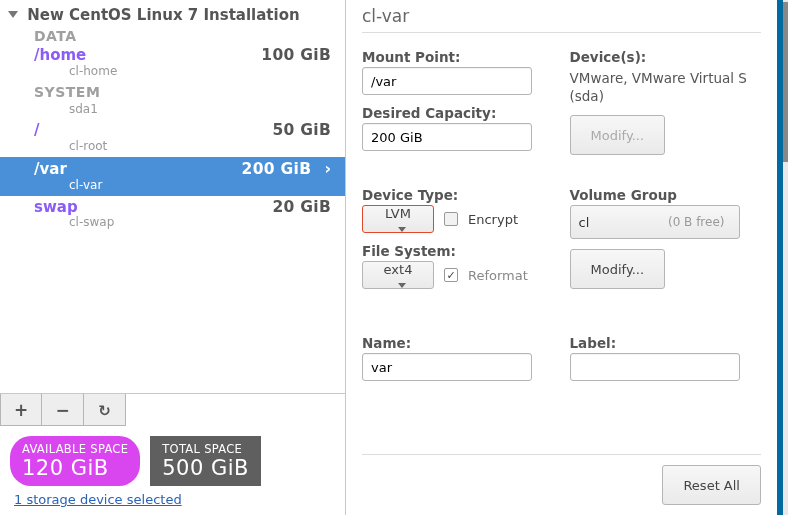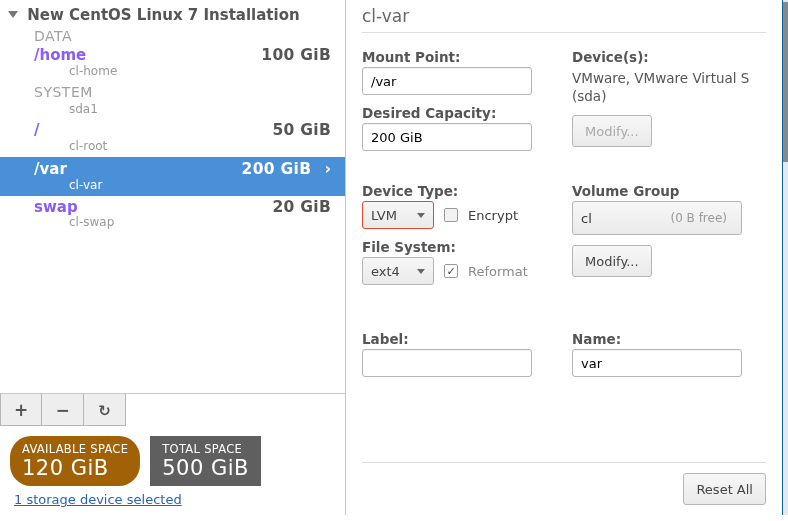--- a/index.html
+++ b/index.html
@@ -1,53 +1,53 @@
 <!DOCTYPE html>
 <html><head>
 <meta charset="utf-8">
 <style>
   * { box-sizing: border-box; font-family: "DejaVu Sans", "Liberation Sans", sans-serif; }
   body { margin: 0; width: 788px; height: 521px; background: #fff; position: relative; color: #333; }
-  .outer { display: flex; width: 783px; height: 515px; border-right: 1px solid #0369a1; }
+  .outer { display: flex; width: 783px; height: 515px; border-right: 6px solid #0369a1; }
   .scrollbar { position:absolute; right:0; top:0; width:5px; height:515px; background:#e8e8e8;}
   .scrollbar-thumb { width:5px; background:#888; height:160px; margin-top:2px;}
   .left { width: 346px; border-right: 1px solid #c8c8c8; display:flex; flex-direction:column; padding: 6px 0 0 0; position:relative; }
   .right { flex:1; padding: 6px 16px 10px 16px; display:flex; flex-direction:column; }
   .tree-header { padding: 0 12px 2px 8px; font-weight:bold; color:#555; font-size:15px; }
   .tree-header .tri { display:inline-block; width:0;height:0;border-left:5px solid transparent;border-right:5px solid transparent;border-top:7px solid #777; margin-right:4px; vertical-align:2px;}
-  .section-label { padding: 2px 0 0 34px; color:#a0a0a0; font-size:14px; font-weight:normal; letter-spacing:0.5px;}
+  .section-label { padding: 2px 0 0 34px; color:#a0a0a0; font-size:14px; font-weight:bold; letter-spacing:0.5px;}
   .part { padding: 3px 14px 3px 34px; line-height:1.15;}
   .part .row1 { display:flex; justify-content:space-between; align-items:baseline;}
   .part .mount { font-weight:bold; color:#8b5cf6; font-size:15px;}
   .part .size { font-weight:bold; color:#555; font-size:15.5px; letter-spacing:0.3px;}
   .part .dev { color:#999; font-size:12px;margin-left:35px; }
   .part.selected { background:#4a90d9; color:#fff;}
   .part.selected .mount, .part.selected .size, .part.selected .dev { color:#fff;}
   .part.selected .chev { display:inline-block; margin-left:8px; font-weight:bold; font-size:16px;}
   .left-bottom { margin-top:auto; }
   .btnbar { display:flex; padding:0; border-top:1px solid #c8c8c8;}
   .btnbar button { width:42px; height:32px; background:#eee; border:1px solid #b5b5b5; border-top:none; border-left:none; font-size:17px; font-weight:bold; color:#555; cursor:pointer;}
   .btnbar button:first-child{ border-left:1px solid #b5b5b5;}
   .spaces { display:flex; gap:10px; padding:10px 10px 4px 10px;}
   .spacebox { padding:6px 12px 6px 12px; color:#fff;}
   .spacebox .lbl { font-size:11.5px; letter-spacing:0.3px;}
   .spacebox .val { font-size:21px; letter-spacing:0.5px;}
-  .spacebox.avail { background:#a16207;border-radius:21px;}
+  .spacebox.avail { background:#d946ef;border-radius:21px;}
   .spacebox.total { background:#5f5f5f;}
   .storage-link { padding:2px 0 8px 14px; font-size:13px;}
   .storage-link span { color:#2a62b5; text-decoration:underline; cursor:pointer;}
   .right h2 { margin:0 0 10px 0; font-size:17px; font-weight:normal; color:#666; border-bottom:1px solid #ddd; padding-bottom:6px;}
   .cols { display:flex; gap:16px;}
   .col { flex:1;}
   .field-label { font-weight:bold; color:#555; font-size:13.5px; margin:6px 0 2px 0;}
   input[type=text] { width:170px; height:28px; border:1px solid #b5b5b5; border-radius:3px; padding:0 8px; font-size:13px; background:#fff; box-shadow:inset 0 1px 1px rgba(0,0,0,0.05);}
   .ro-text { font-size:13.5px; color:#555; line-height:1.35; margin-top:4px;}
-  .btn { height:32px; border:1px solid #b5b5b5; border-radius:3px; background:linear-gradient(#f7f7f7,#eaeaea); font-size:13px; color:#444; padding:0 12px; cursor:pointer;}
+  .btn { height:40px; border:1px solid #b5b5b5; border-radius:3px; background:linear-gradient(#f7f7f7,#eaeaea); font-size:13px; color:#444; padding:0 20px; cursor:pointer;}
   .btn.disabled { color:#aaa; cursor:default;}
-  .select { display:inline-flex; align-items:center; justify-content:space-between; height:28px; border:1px solid #b5b5b5; border-radius:3px; background:linear-gradient(#f7f7f7,#eaeaea); padding:0 8px; font-size:13px; color:#444; min-width:72px; cursor:pointer;}
+  .select { display:inline-flex; align-items:center; justify-content:space-between; height:28px; border:1px solid #b5b5b5; border-radius:3px; background:linear-gradient(#f7f7f7,#eaeaea); padding:0 8px; font-size:13px; color:#444; min-width:72px; cursor:pointer;flex-direction:column;}
   .select.warn { border:1px solid #e04a2a;}
   .select .caret { width:0;height:0;border-left:4px solid transparent;border-right:4px solid transparent;border-top:5px solid #666; margin-left:8px;}
   .inline { display:flex; align-items:center; gap:10px; margin-top:2px;}
   .chk { width:14px;height:14px; border:1px solid #999; border-radius:2px; display:inline-flex; align-items:center; justify-content:center; font-size:11px; color:#444; background:#fff;}
   .chk.disabled{ background:#f2f2f2; color:#aaa;}
   .vg-select{ display:flex; align-items:center; justify-content:space-between; height:28px; width:170px; border:1px solid #b5b5b5; border-radius:3px; background:linear-gradient(#f7f7f7,#eaeaea); padding:16px 8px; font-size:13px; cursor:pointer;}
   .vg-select .free{ color:#999; font-size:12px;}
   .footer-right { margin-top:auto; display:flex; justify-content:flex-end; padding-top:10px; border-top:1px solid #ddd;}
   .reload-icon { font-size:15px; }
 </style>
@@ -175,26 +175,26 @@
             <span class="caret"></span>
           </span>
         </div>
         <div style="height:10px"></div>
         <button class="btn">Modify...</button>
       </div>
     </div>
 
     <div class="cols" style="margin-top:40px">
       <div class="col">
+        <div class="field-label">Name:</div>
+        <input type="text" value="var" style="">
+      </div>
+      <div class="col">
         <div class="field-label">Label:</div>
         <input type="text" value="" style="">
-      </div>
-      <div class="col">
-        <div class="field-label">Name:</div>
-        <input type="text" value="var" style="">
       </div>
     </div>
 
     <div class="footer-right">
       <button class="btn">Reset All</button>
     </div>
   </div>
 </div>
 
 <div class="scrollbar">

